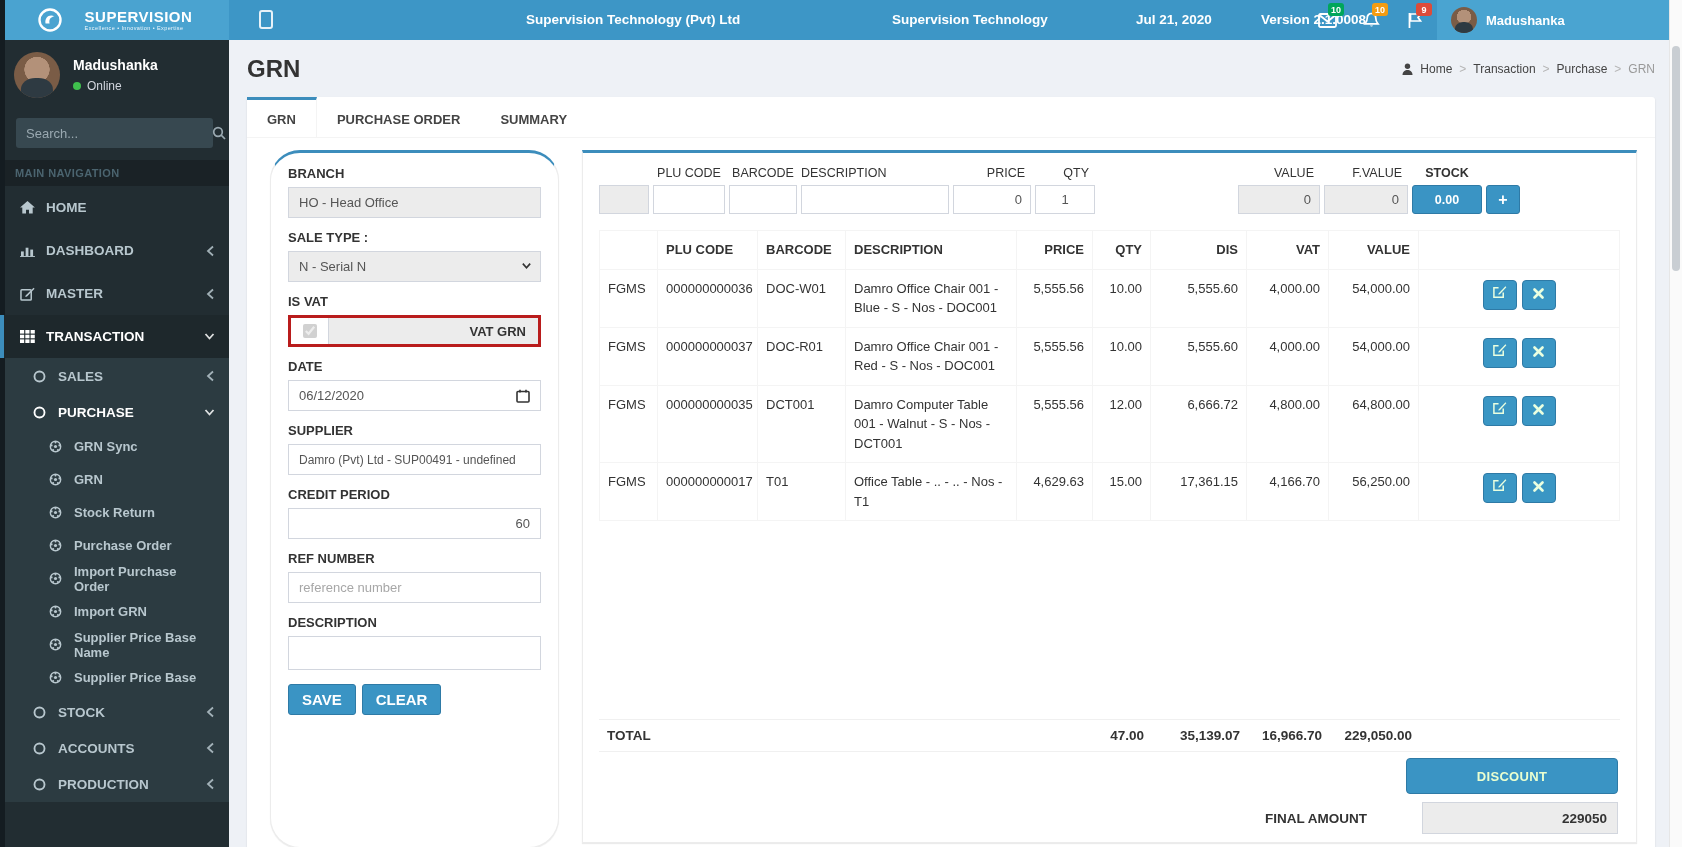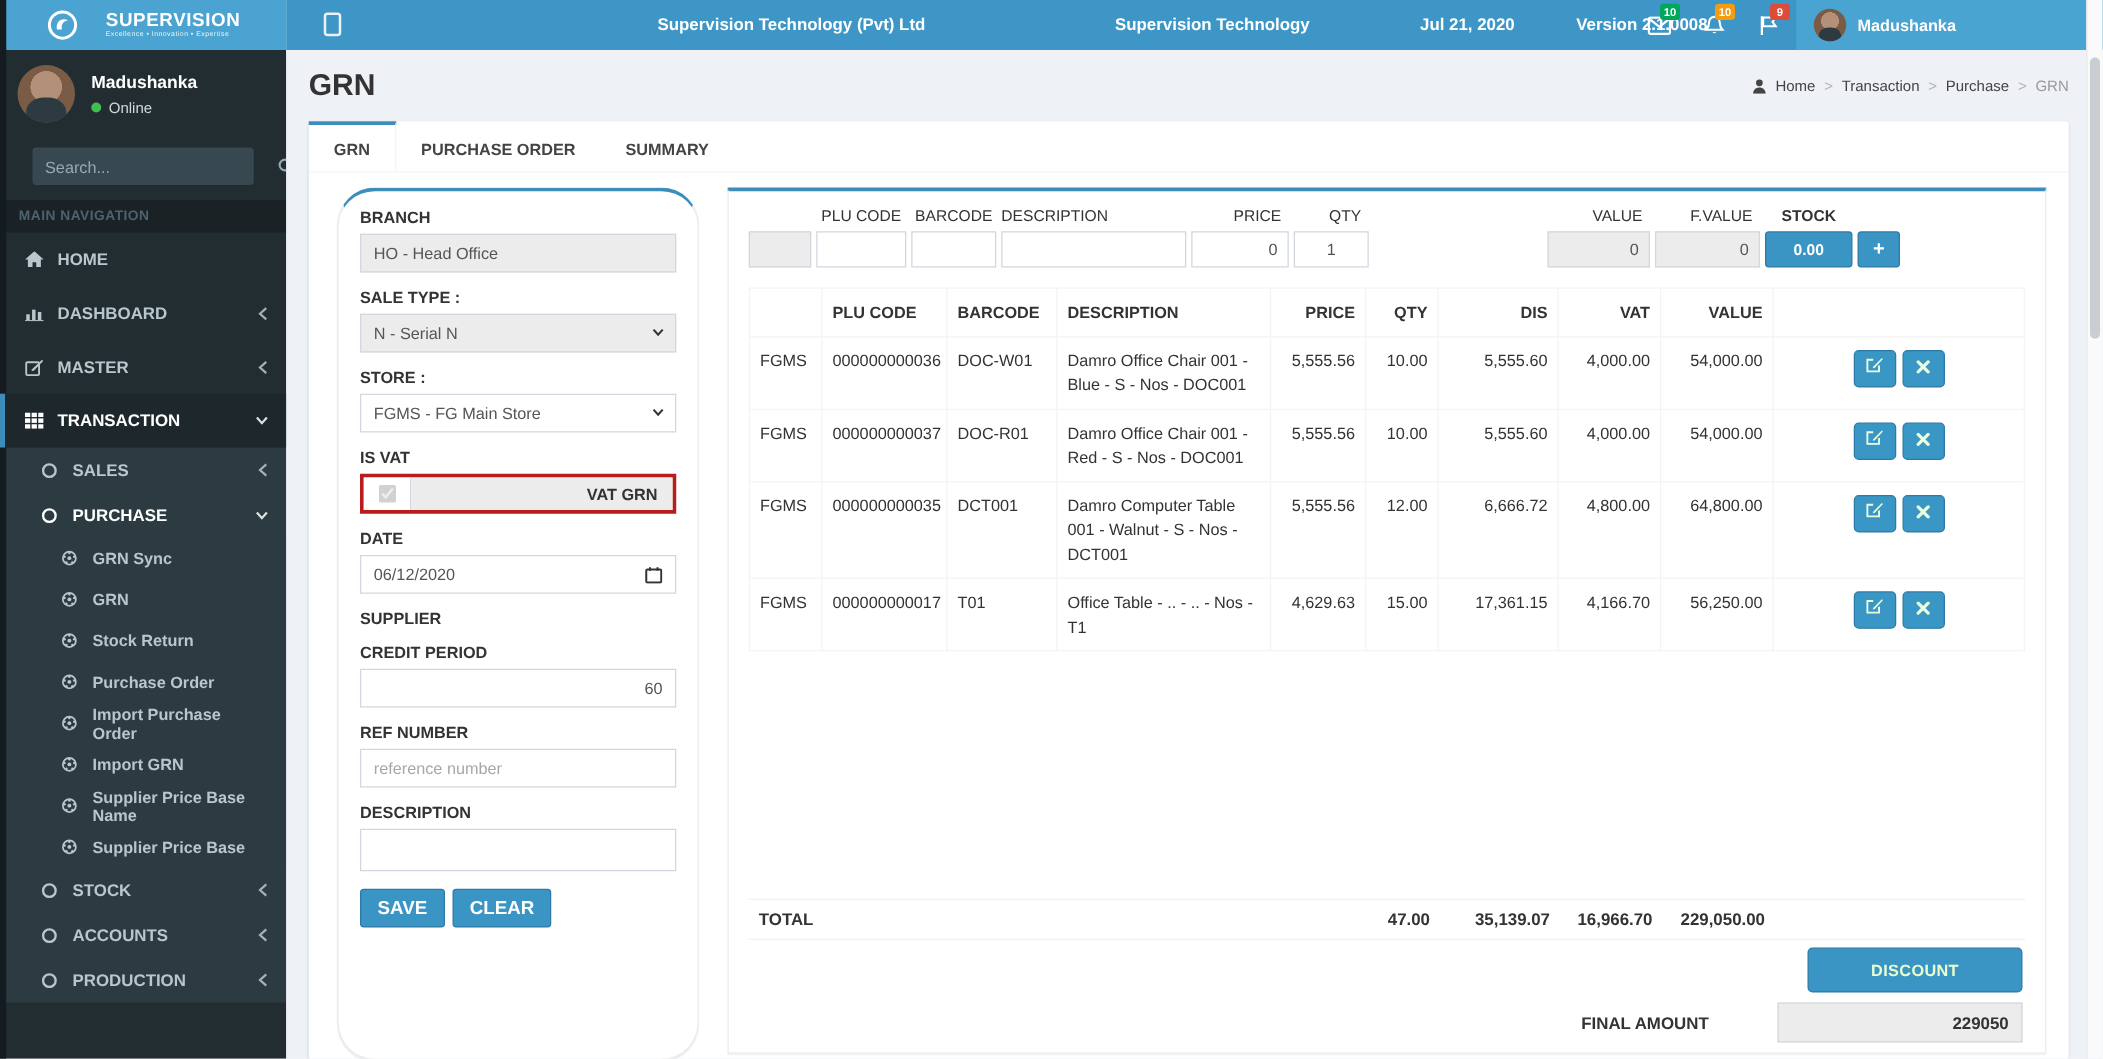--- a/index.html
+++ b/index.html
@@ -31,21 +31,21 @@
   .user-name { font-size:13px; font-weight:bold; color:#fff; }
 
   
   .shell { display:flex; height:807px; }
   .sidebar { width:229px; background:#222d32; flex-shrink:0; overflow:hidden; }
   .sb-user { display:flex; align-items:center; gap:13px; padding:12px 14px 14px; }
   .sb-user-name { color:#fff; font-size:14px; font-weight:600; }
   .sb-status { display:flex; align-items:center; gap:6px; margin-top:6px; }
   .dot { width:8px; height:8px; border-radius:50%; background:#3fbf4d; }
   .sb-status span { color:#d2d6de; font-size:12px; }
-  .sb-search { margin:6px 26px 12px; height:30px; background:#374850; border-radius:3px; display:flex; align-items:center; }
+  .sb-search { margin:6px 16px 12px; height:30px; background:#374850; border-radius:3px; display:flex; align-items:center; }
   .sb-search input { flex:1; background:transparent; border:none; outline:none; color:#ccc; font-size:13px; padding:0 10px; font-family:inherit; }
   .sb-search input::placeholder { color:#9aa9b1; }
   .sb-search .s-btn { width:32px; height:30px; display:flex; align-items:center; justify-content:center; cursor:pointer; color:#9aa9b1; }
   .sb-head { background:#1a2226; color:#4b646f; font-size:11px; font-weight:bold; letter-spacing:.4px; padding:7px 15px; }
   .mi { display:flex; align-items:center; gap:10px; color:#b8c7ce; font-size:13.5px; font-weight:600; padding:0 14px; cursor:pointer; border-left:4px solid transparent; position:relative; }
   .mi .ic { width:18px; display:flex; justify-content:center; flex-shrink:0; }
   .mi .mi-ch { margin-left:auto; opacity:.85; display:flex; }
   .mi.d0 { height:43px; }
   .mi.d0.active { background:#1e282c; color:#fff; border-left-color:#3c8dbc; z-index:45; }
   .sub { background:#2c3b41; }
@@ -108,21 +108,21 @@
   .th .tcell { font-weight:bold; }
   .tcell.num { text-align:right; }
   .acts { display:flex; gap:5px; justify-content:center; align-items:flex-start; padding-top:10px; }
   .abtn { width:34px; height:30px; border-radius:4px; background:#3a96c4; border:1px solid #2e7aa6; color:#eaffe0; display:flex; align-items:center; justify-content:center; cursor:pointer; font-weight:bold; font-size:13px; }
 
   
   .totals { display:grid; grid-template-columns:58px 100px 88px minmax(0,1fr) 76px 58px 96px 82px 90px 200px; border-top:1px solid #f0f0f0; border-bottom:1px solid #f0f0f0; margin-top:auto; }
   .totals div { padding:8px 8px; font-size:13.5px; font-weight:bold; color:#333; }
   .totals .num { text-align:right; }
   .disc-row { display:flex; justify-content:flex-end; margin-top:6px; padding-right:2px; }
-  .disc-btn { width:172px; height:36px; border-radius:4px; font-size:13px; letter-spacing:.3px; color:#eaffd0; }
+  .disc-btn { width:212px; height:36px; border-radius:4px; font-size:13px; letter-spacing:.3px; color:#eaffd0; }
   .final-row { display:flex; justify-content:flex-end; align-items:center; gap:55px; margin-top:8px; padding-right:2px; }
   .final-label { font-size:13.5px; font-weight:bold; color:#333; }
   .final-inp { width:196px; height:32px; background:#ececec; border:1px solid #d2d6de; font-size:13.5px; font-weight:600; color:#333; text-align:right; padding:0 10px; font-family:inherit; }
 
   
   .edge { position:absolute; left:0; top:0; width:5px; height:100%; background:#141c21; z-index:40; }
   .scrollbar { position:absolute; right:0; top:0; width:13px; height:100%; background:#fafafa; border-left:1px solid #e6e6e6; z-index:60; }
   .thumb { position:absolute; top:46px; left:2px; width:8px; height:225px; border-radius:4px; background:#c9ced3; }
 </style>
 </head>
@@ -513,29 +513,20 @@
             <div class="fg">
               <label>SALE TYPE :</label>
               <div class="sel">
                 <div class="inp dis">N - Serial N</div>
                 <svg class="chev" width="11" height="11" viewBox="0 0 12 12">
                     <path d="M2 4 L6 8.5 L10 4" fill="none" stroke="#333" stroke-width="1.8"></path>
                   </svg>
               </div>
             </div>
             <div class="fg">
-              <label>STORE :</label>
-              <div class="sel">
-                <div class="inp">FGMS - FG Main Store</div>
-                <svg class="chev" width="11" height="11" viewBox="0 0 12 12">
-                    <path d="M2 4 L6 8.5 L10 4" fill="none" stroke="#333" stroke-width="1.8"></path>
-                  </svg>
-              </div>
-            </div>
-            <div class="fg">
               <label>IS VAT</label>
               <div class="vat-group">
                 <span class="vat-check">
                     <input type="checkbox" checked="" disabled="" style="">
                   </span>
                 <span class="vat-label">VAT GRN</span>
               </div>
             </div>
             <div class="fg">
               <label>DATE</label>
@@ -543,20 +534,21 @@
                 <span>06/12/2020</span>
                 <svg width="14" height="14" viewBox="0 0 14 14">
                     <rect x="1" y="2.5" width="12" height="10.5" rx="1" fill="none" stroke="#333" stroke-width="1.6"></rect>
                     <line x1="4" y1="0.8" x2="4" y2="3.5" stroke="#333" stroke-width="1.6"></line>
                     <line x1="10" y1="0.8" x2="10" y2="3.5" stroke="#333" stroke-width="1.6"></line>
                   </svg>
               </div>
             </div>
             <div class="fg">
               <label>SUPPLIER</label>
+              <div class="inp" style="font-size:12px;">Damro (Pvt) Ltd - SUP00491 - undefined</div>
             </div>
             <div class="fg">
               <label>CREDIT PERIOD</label>
               <div class="inp right-val" style="justify-content:flex-end;">60</div>
             </div>
             <div class="fg">
               <label>REF NUMBER</label>
               <input class="inp" placeholder="reference number" style="">
             </div>
             <div class="fg">

